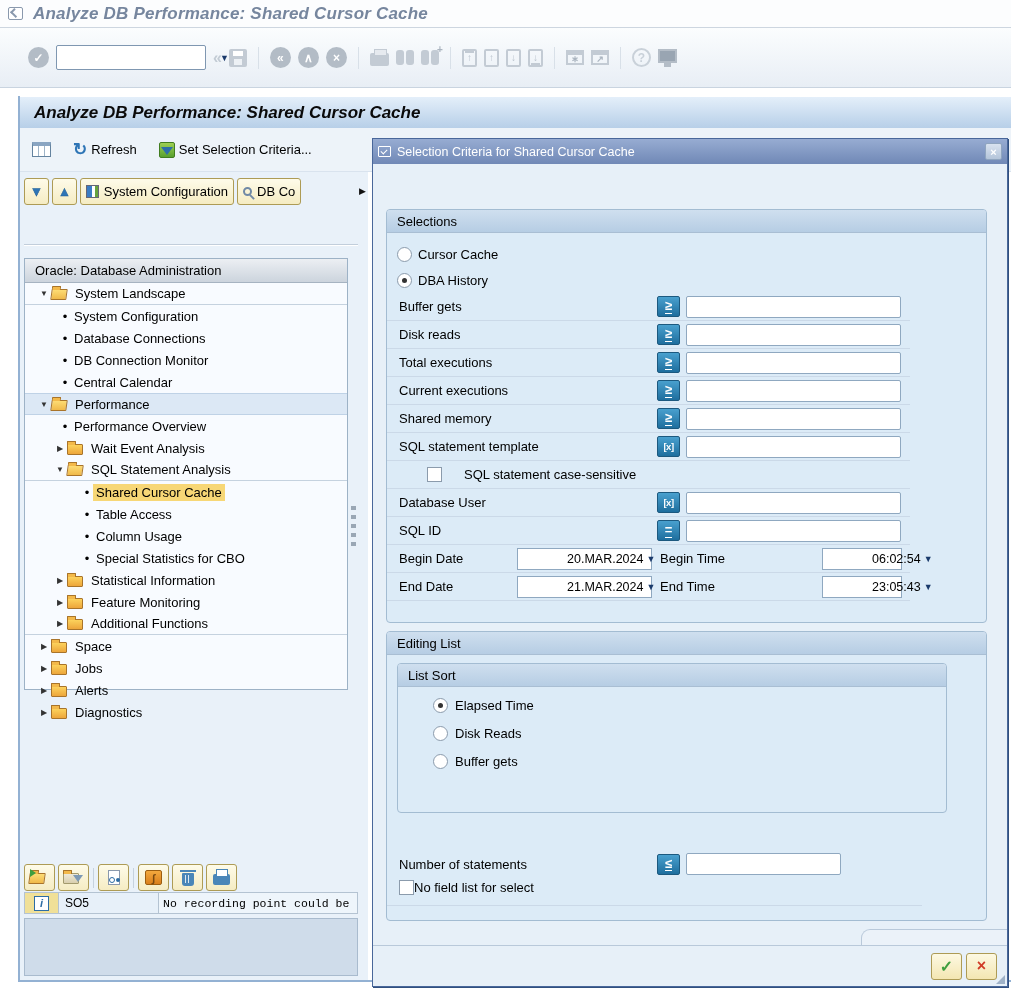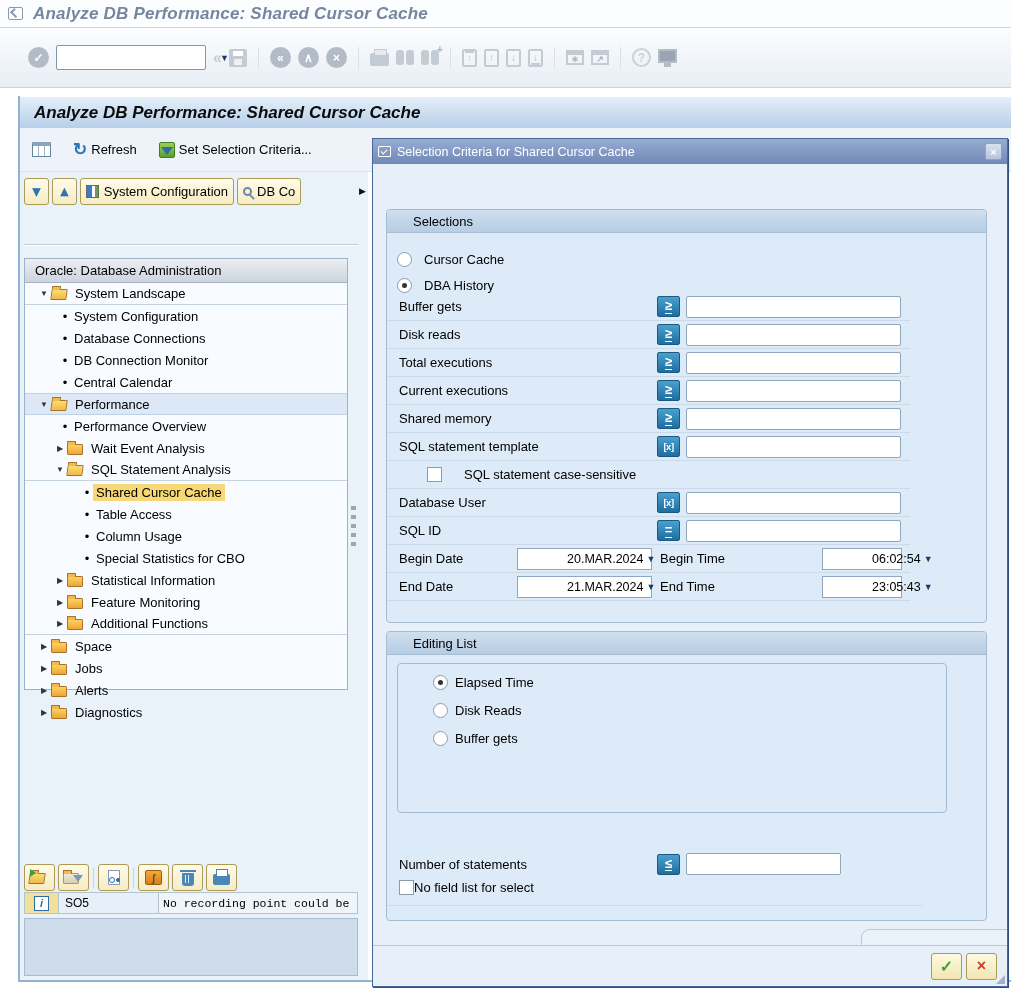--- a/index.html
+++ b/index.html
@@ -137,25 +137,25 @@
   .dlg-title { height:25px; background:linear-gradient(#97acd2,#7088b6); display:flex; align-items:center;
     color:#fff; font-size:12.5px; padding:0 5px; gap:6px; }
   .i-dlg { width:13px; height:11px; border:1px solid #fff; border-radius:1px; position:relative; flex:none; }
   .i-dlg::after { content:""; position:absolute; left:2px; top:2px; width:5px; height:3px; border-left:1px solid #fff; border-bottom:1px solid #fff; transform:rotate(-45deg); }
   .dlg-title .dtext { flex:1; }
   .dlg-close { width:17px; height:17px; background:linear-gradient(#d8e2ef,#b4c5da); border:1px solid #8fa5bf;
     border-radius:2px; color:#fff; font-size:11px; font-weight:bold; display:flex; align-items:center; justify-content:center; }
 
   .group { position:absolute; border:1px solid #a3bcd2; border-radius:4px; background:#dcebf7; }
   .group-header { height:23px; background:linear-gradient(#cfdfef,#b6cde4); border-bottom:1px solid #a9bed3;
-    border-radius:3px 3px 0 0; display:flex; align-items:center; padding-left:26px; }
+    border-radius:3px 3px 0 0; display:flex; align-items:center; padding-left:10px; }
   .g-selections { left:13px; top:70px; width:601px; height:414px; }
   .g-editing { left:13px; top:492px; width:601px; height:290px; }
 
-  .radio-row { display:flex; align-items:flex-end; gap:12px; height:26px; padding-left:10px; }
+  .radio-row { display:flex; align-items:center; gap:6px; height:26px; padding-left:10px; }
   .radio { width:15px; height:15px; border-radius:50%; background:#fff; border:1px solid #8b9bac; position:relative; flex:none; }
   .radio.checked::after { content:""; position:absolute; left:4px; top:4px; width:5px; height:5px; border-radius:50%; background:#333; }
   .checkbox { width:15px; height:15px; background:#fff; border:1px solid #8b9bac; flex:none; }
 
   .f-row { display:flex; align-items:center; height:28px; padding-left:12px; width:523px; border-bottom:1px solid #cbd9e8; margin-left:0; }
   .f-label { width:258px; flex:none; }
   .op-icon { width:23px; height:21px; background:linear-gradient(#49a0ce,#1e6e9e); border:1px solid #1c597f; border-radius:2px;
     color:#fff; font-weight:bold; display:flex; align-items:center; justify-content:center; flex:none; font-size:13px; }
   .op-icon .ul { border-bottom:1px solid #fff; line-height:1.05; }
   .op-icon .small { font-size:9.5px; letter-spacing:-.5px; }
@@ -507,20 +507,21 @@
         <span class="val">23:05:43</span>
         <span class="caret">▼</span>
       </span>
     </div>
   </div>
 
   <div class="group g-editing">
     <div class="group-header">Editing List</div>
 
     <div class="group g-inner">
+      <div class="group-header">List Sort</div>
       <div style="height:4px"></div>
       <div class="ls-radio-row">
         <span class="radio checked"></span>
         <span>Elapsed Time</span>
       </div>
       <div class="ls-radio-row">
         <span class="radio"></span>
         <span>Disk Reads</span>
       </div>
       <div class="ls-radio-row">

